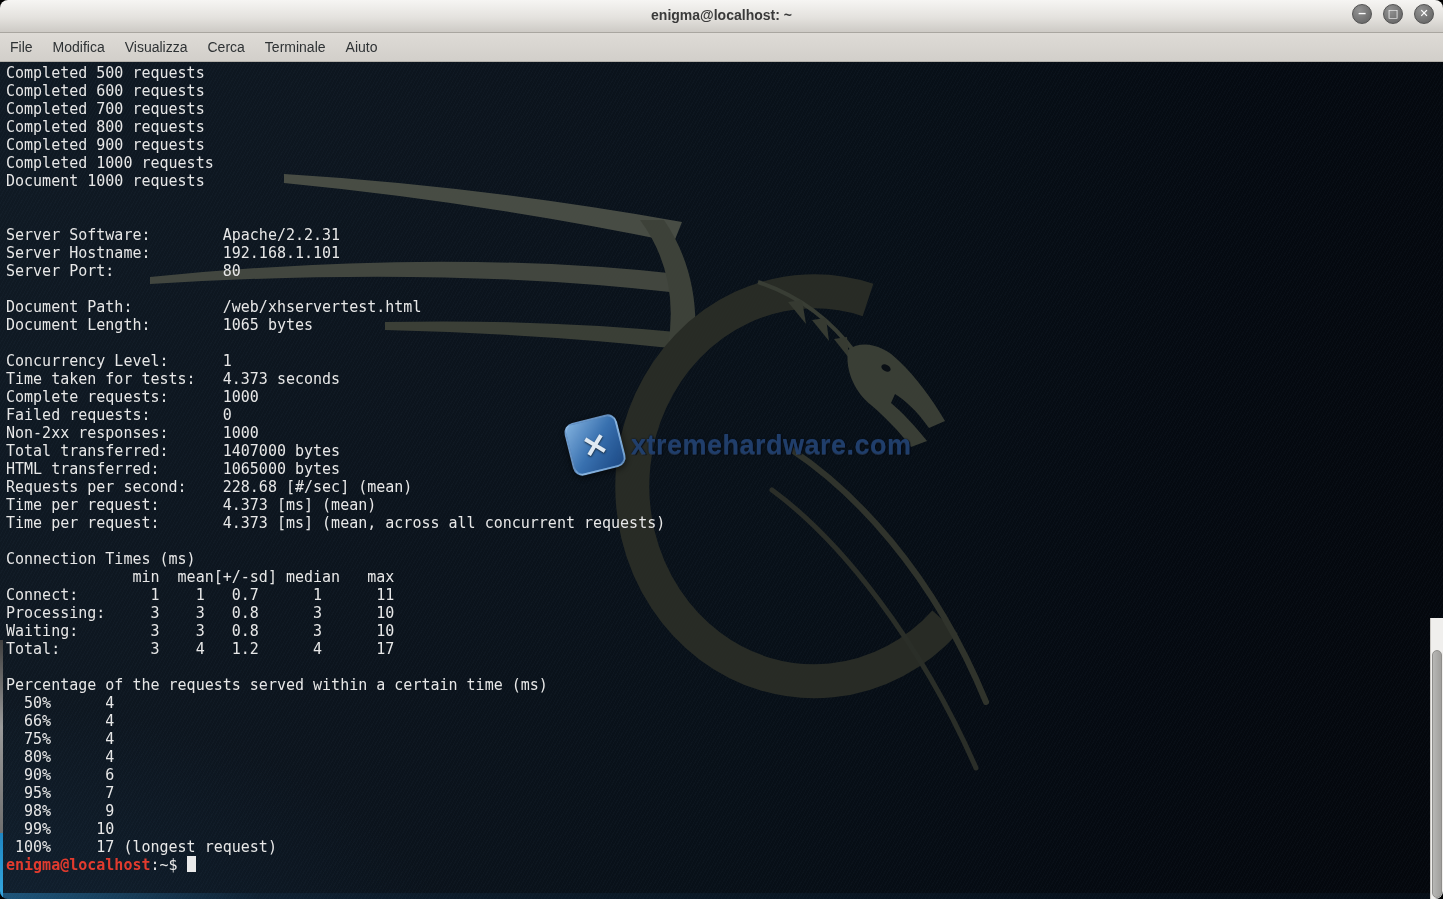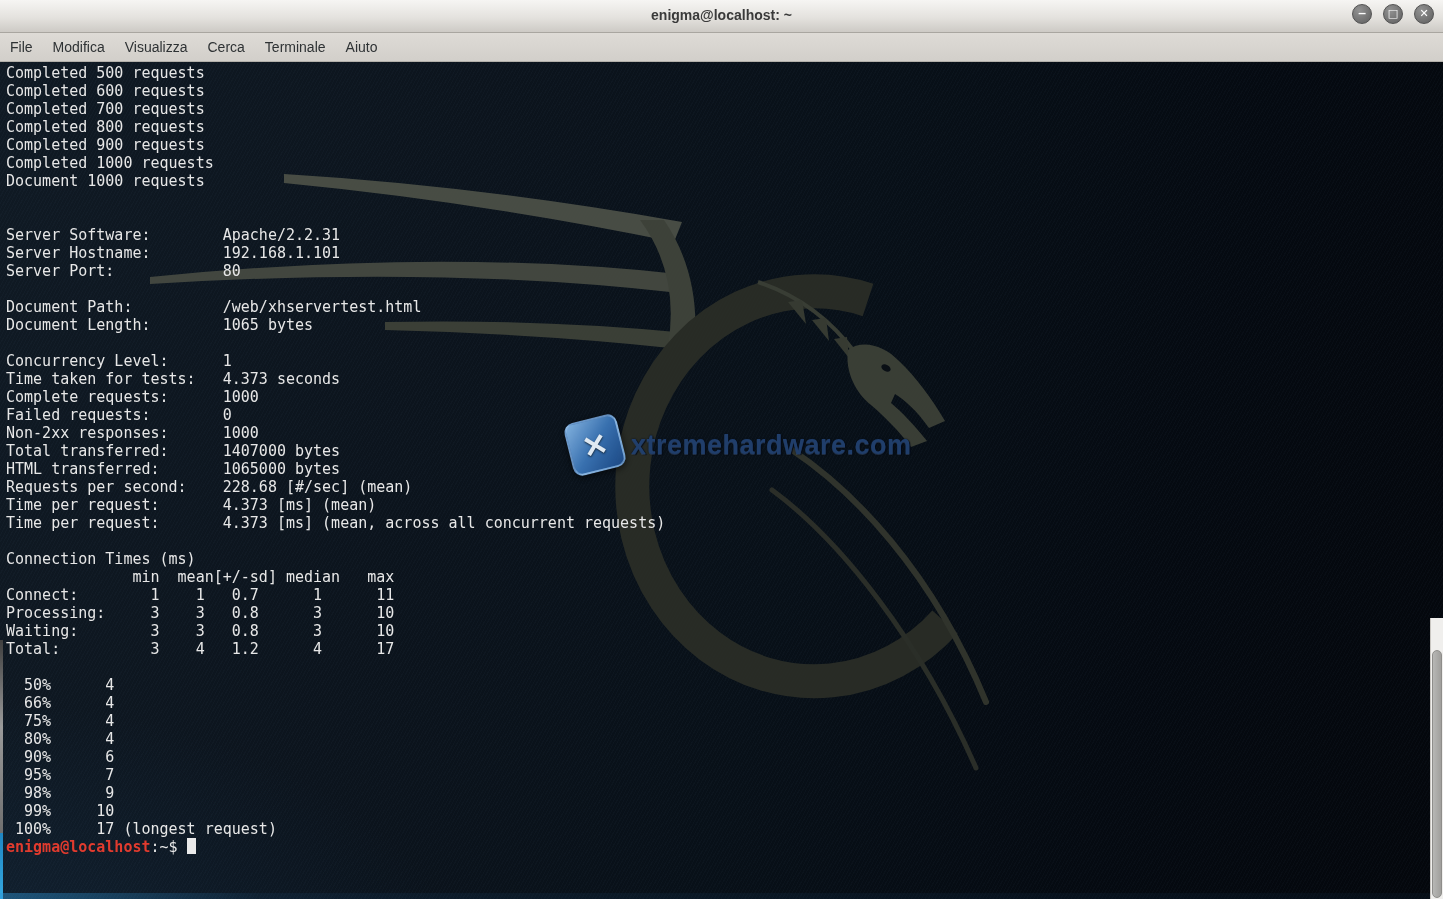--- a/index.html
+++ b/index.html
@@ -1,16 +1,16 @@
 <!DOCTYPE html>
 <html><head>
 <meta charset="utf-8">
 <style>
   html,body{margin:0;padding:0;background:#000;}
-  .stage{position:relative;width:1443px;height:899px;overflow:hidden;font-family:"Liberation Sans",sans-serif;}
+  .stage{position:relative;width:1443px;height:899px;overflow:hidden;font-family:"Liberation Sans",sans-serif;border-radius:8px;}
 
   
   .titlebar{position:absolute;left:0;top:0;width:100%;height:33px;box-sizing:border-box;
     background:linear-gradient(#f6f5f3,#e4e2de 55%,#cdcac5);border-bottom:1px solid #a9a6a0;}
   .title{position:absolute;left:0;right:0;top:7px;text-align:center;
     font:bold 14px "Liberation Sans",sans-serif;color:#3a3a3a;}
   .controls{position:absolute;right:9px;top:4px;display:flex;gap:11px;}
   .winbtn{width:20px;height:20px;border-radius:50%;border:1px solid #525252;
     background:radial-gradient(circle at 35% 30%,#929292,#5e5e5e);
     color:#fff;font:bold 11px/18px "DejaVu Sans",sans-serif;text-align:center;padding:0;}
@@ -153,20 +153,21 @@
           <div class="term-line">Time per request:       4.373 [ms] (mean)</div>
           <div class="term-line">Time per request:       4.373 [ms] (mean, across all concurrent requests)</div>
           <div class="term-line"></div>
           <div class="term-line">Connection Times (ms)</div>
           <div class="term-line">              min  mean[+/-sd] median   max</div>
           <div class="term-line">Connect:        1    1   0.7      1      11</div>
           <div class="term-line">Processing:     3    3   0.8      3      10</div>
           <div class="term-line">Waiting:        3    3   0.8      3      10</div>
           <div class="term-line">Total:          3    4   1.2      4      17</div>
           <div class="term-line"></div>
+          <div class="term-line">Percentage of the requests served within a certain time (ms)</div>
           <div class="term-line">  50%      4</div>
           <div class="term-line">  66%      4</div>
           <div class="term-line">  75%      4</div>
           <div class="term-line">  80%      4</div>
           <div class="term-line">  90%      6</div>
           <div class="term-line">  95%      7</div>
           <div class="term-line">  98%      9</div>
           <div class="term-line">  99%     10</div>
           <div class="term-line"> 100%     17 (longest request)</div>
         </div>

